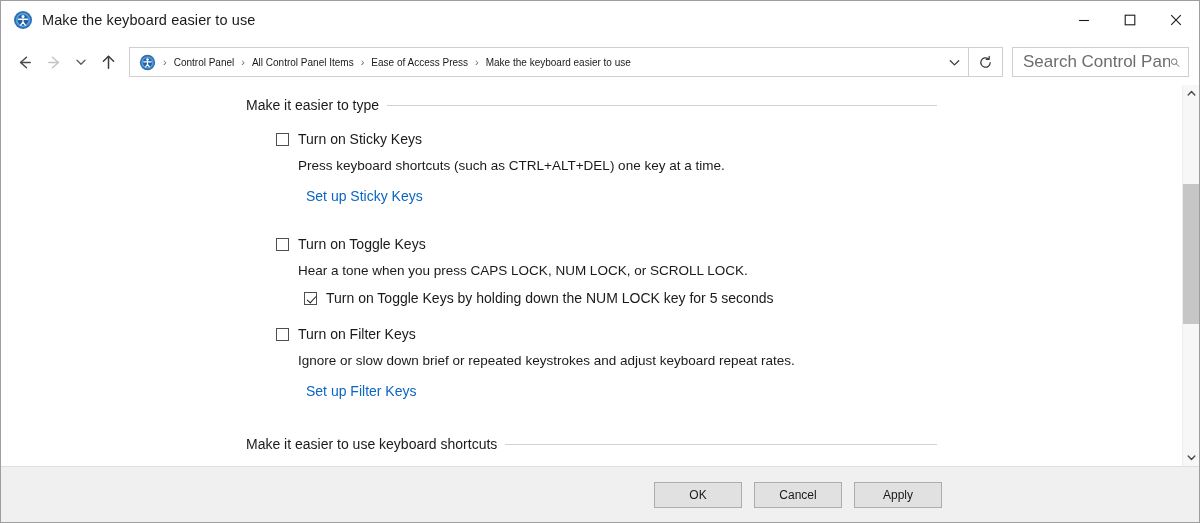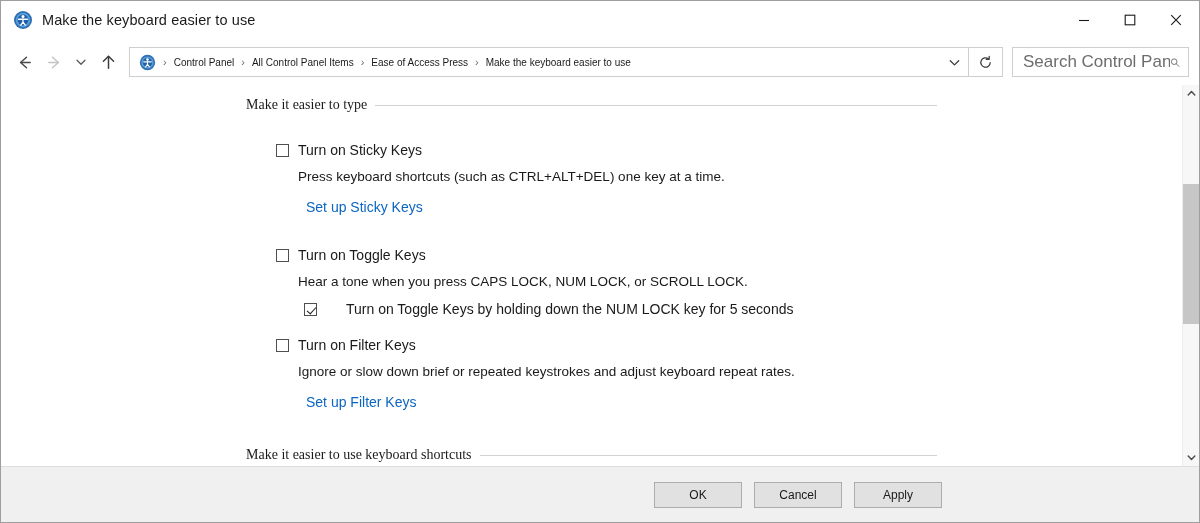--- a/index.html
+++ b/index.html
@@ -171,37 +171,36 @@
     display: flex;
     align-items: center;
     margin-left: 245px;
     margin-right: 245px;
   }
   .section-head .sh-text {
     font-size: 14px;
     color: #1a1a1a;
     white-space: nowrap;
     padding-right: 8px;
-    font-family: Liberation Serif, serif;
   }
   .section-head .sh-line {
     flex: 1 1 auto;
     height: 1px;
     background: #d2d2d2;
   }
 
-  .opt-block { margin-top: 28px; }
+  .opt-block { margin-top: 17px; }
 
   .cb-row {
     display: flex;
     align-items: flex-start;
     margin-left: 275px;
     margin-bottom: 2px;
   }
-  .cb-row.nested { margin-left: 303px; gap: 20px; }
+  .cb-row.nested { margin-left: 303px; }
 
   .checkbox {
     width: 13px; height: 13px;
     border: 1px solid #4f4f4f;
     background: #ffffff;
     flex: 0 0 auto;
     margin-top: 3px;
     margin-right: 9px;
     position: relative;
     cursor: default;

